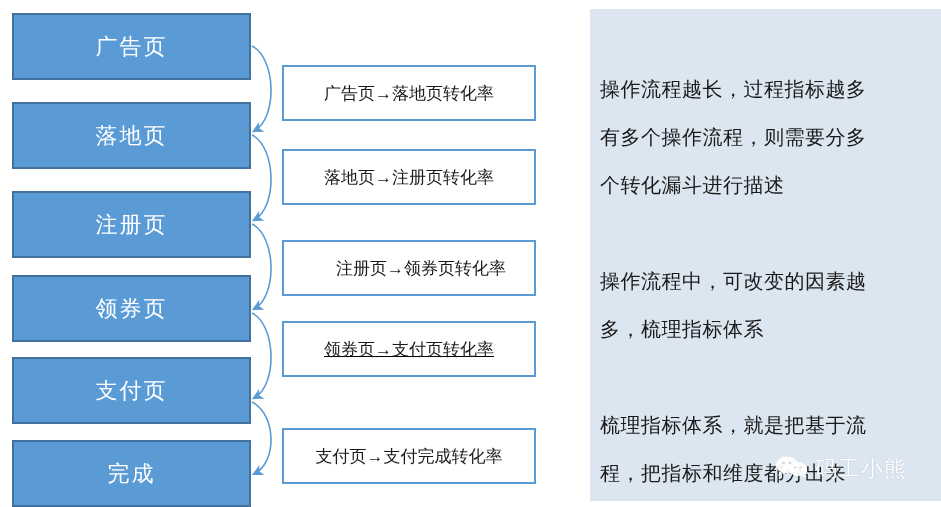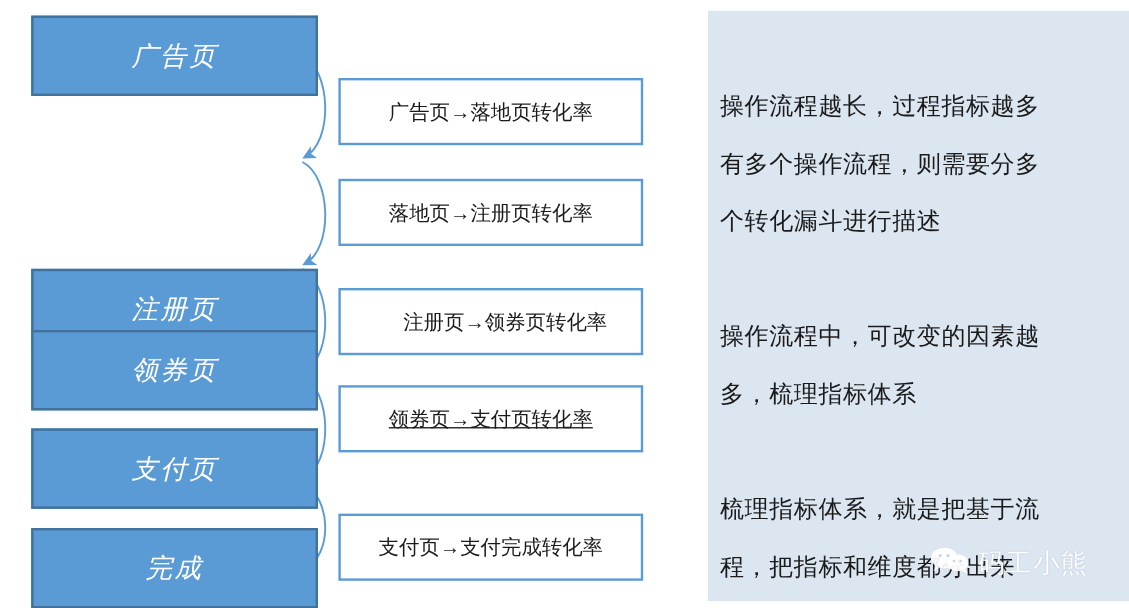--- a/index.html
+++ b/index.html
@@ -18,30 +18,29 @@
   #canvas {
     position: absolute;
     left: 0; top: 0;
     width: 941px;
     height: 507px;
   }
 
   
   .stage-box {
     position: absolute;
-    left: 26px;
+    left: 12px;
     width: 239px;
     height: 67px;
     background: #5B9BD5;
     border: 2px solid #41719C;
     box-sizing: border-box;
     display: flex;
     align-items: center;
     justify-content: center;
-    font-style: italic;
   }
   .stage-label {
     color: #ffffff;
     font-size: 22px;
     letter-spacing: 2px;
     line-height: 1;
     white-space: nowrap;
   }
 
   
@@ -132,21 +131,24 @@
       <path d="M252,135 C276,147 278,207 254,220"></path>
       <path d="M252,224 C276,236 278,296 254,309"></path>
       <path d="M252,313 C276,325 278,385 254,398"></path>
       <path d="M252,402 C276,414 278,462 254,474"></path>
     </g>
   </svg>
 
   <div class="stage-box" style="top:13px;">
     <span class="stage-label">广告页</span>
   </div>
-  <div class="stage-box" style="top:191px;margin-top:33px;">
+  <div class="stage-box" style="top:102px;">
+    <span class="stage-label">落地页</span>
+  </div>
+  <div class="stage-box" style="top:191px;">
     <span class="stage-label">注册页</span>
   </div>
   <div class="stage-box" style="top:275px;">
     <span class="stage-label">领券页</span>
   </div>
   <div class="stage-box" style="top:357px;">
     <span class="stage-label">支付页</span>
   </div>
   <div class="stage-box" style="top:440px;">
     <span class="stage-label">完成</span>

